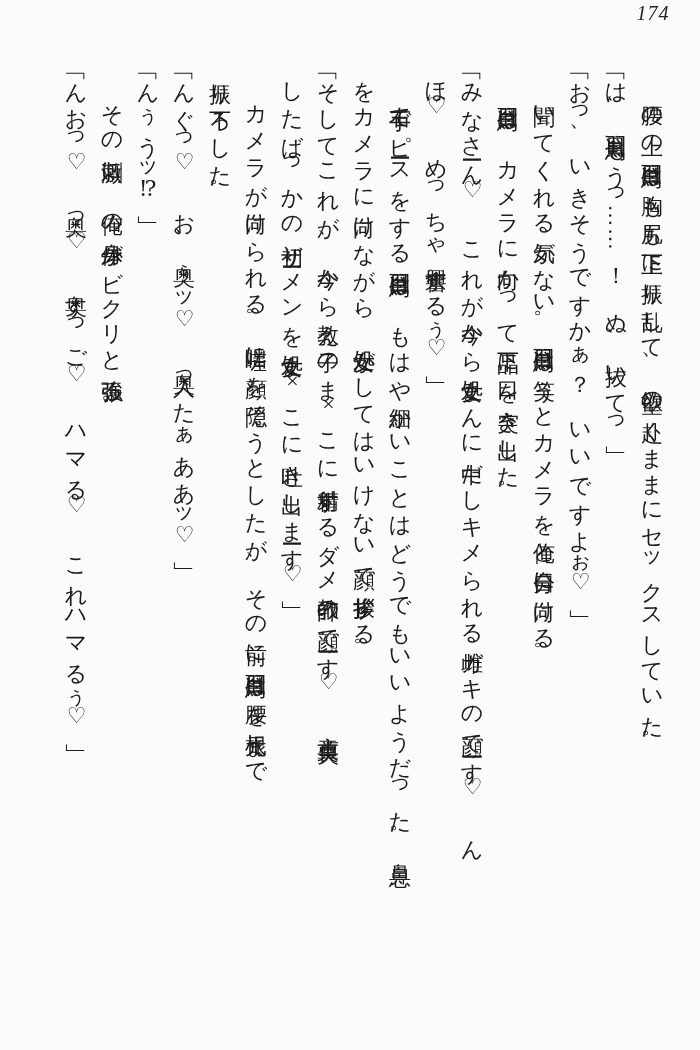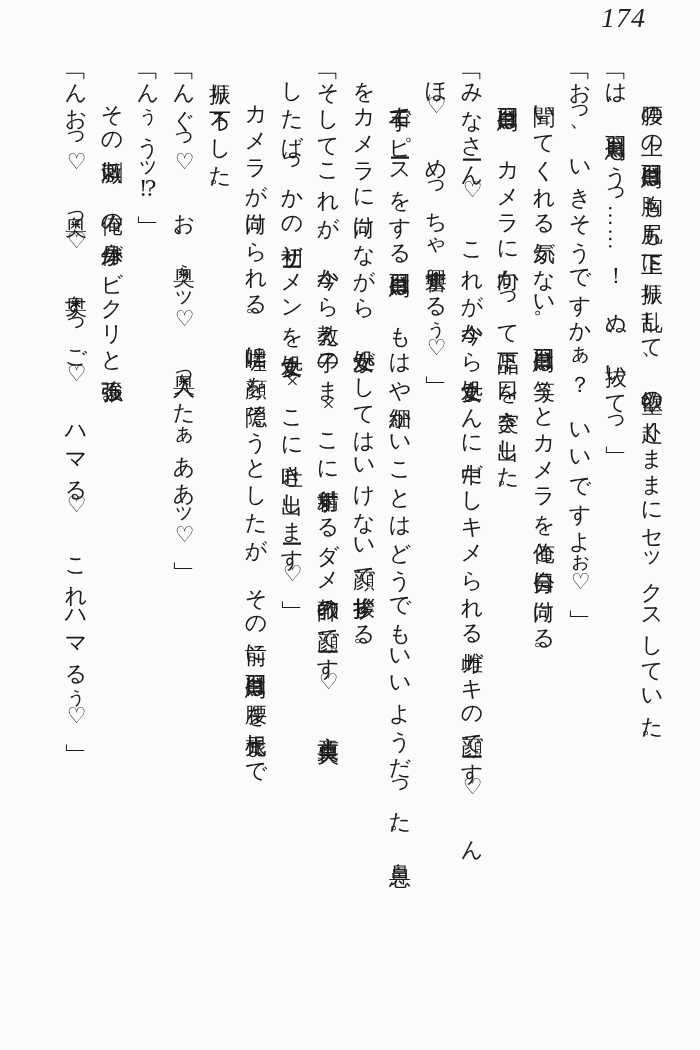--- a/index.html
+++ b/index.html
@@ -15,24 +15,24 @@
     font-family: "Liberation Serif", "DejaVu Serif", serif;
   }
   .book-page {
     position: absolute;
     inset: 0;
     background: #fbfbf9;
   }
   .page-number {
     position: absolute;
     top: 2px;
-    left: 601px;
+    left: 631px;
     width: 44px;
     text-align: center;
-    font-size: 28px;
+    font-size: 20px;
     font-style: italic;
     color: #232323;
     letter-spacing: 1px;
   }
   .text-block {
     position: absolute;
     top: 66px;
     right: 30px;
     height: 945px;
     writing-mode: vertical-rl;

